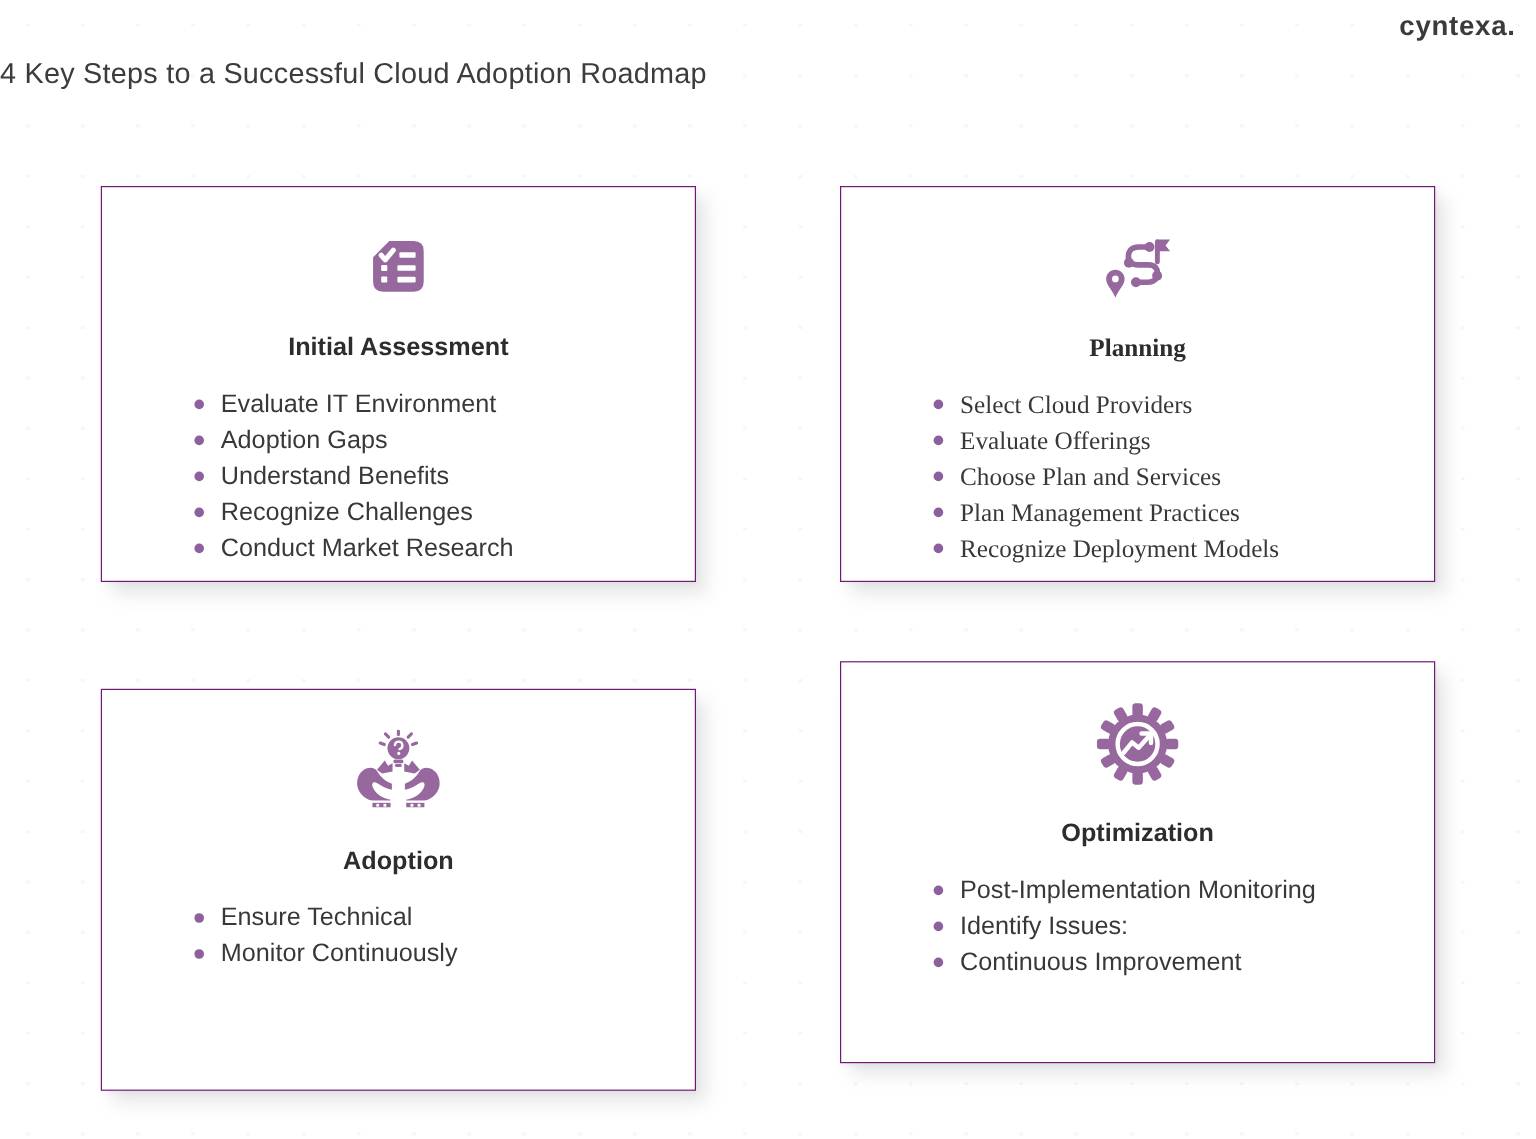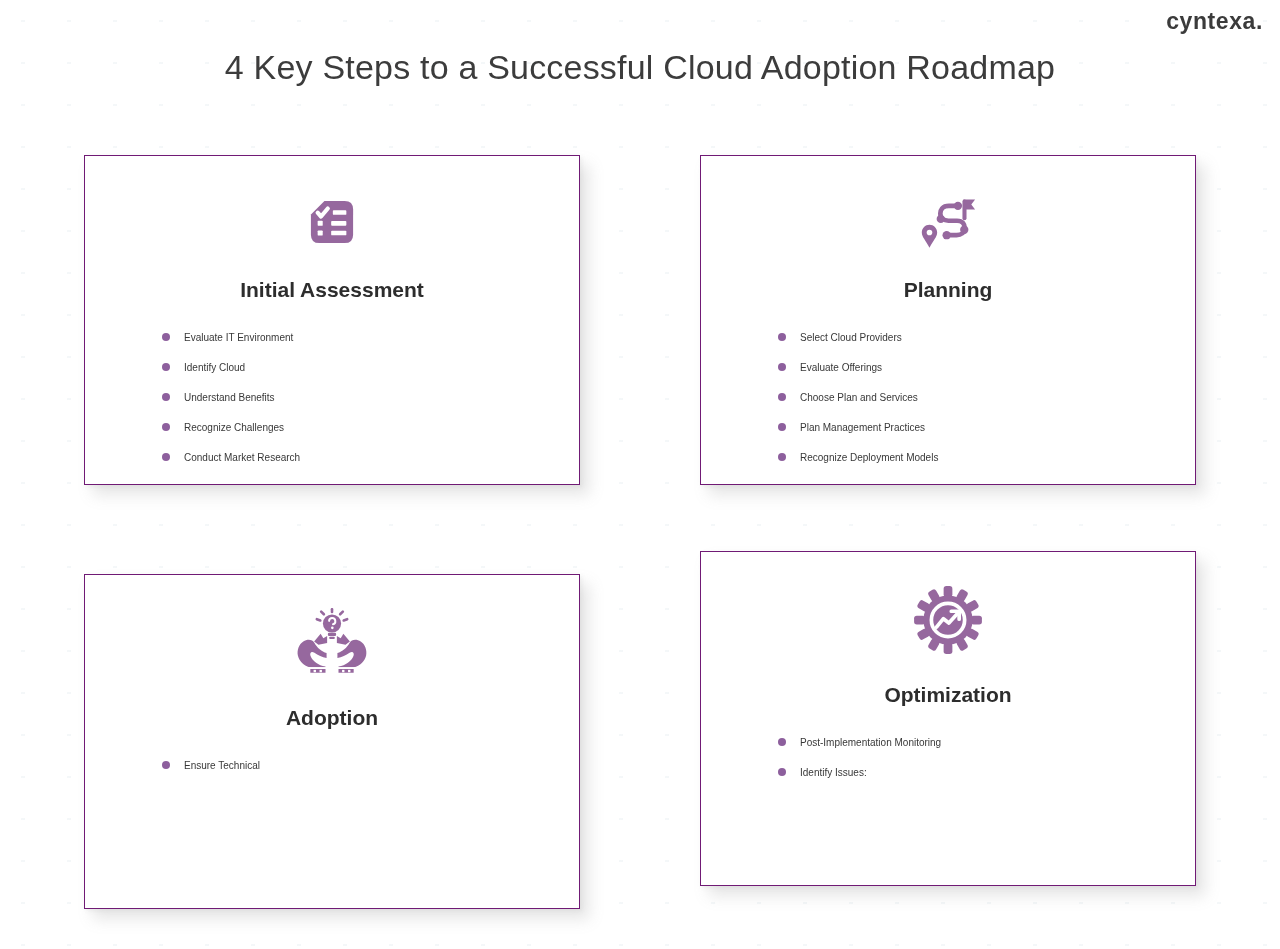--- a/index.html
+++ b/index.html
@@ -20,35 +20,35 @@
     font-size: 23px;
     font-weight: 600;
     letter-spacing: 0.6px;
     color: #3b3b3b;
   }
   .page-title {
     position: absolute;
     top: 48px;
     left: 0;
     width: 100%;
-    text-align: center;
-    font-size: 34px;
+    text-align: left;
+    font-size: 24px;
     font-weight: 500;
     letter-spacing: 0.2px;
     color: #3c3c3c;
   }
   .card {
     position: absolute;
     width: 496px;
     background: #ffffff;
     border: 1px solid #701a75;
     box-shadow: 9px 10px 14px rgba(140,140,140,0.22), 2px 2px 4px rgba(160,160,160,0.12);
   }
   .card.c1 { left: 84px;  top: 155px; height: 330px; }
-  .card.c2 { left: 700px; top: 155px; height: 330px; }
+  .card.c2 { left: 700px; top: 155px; height: 330px; font-family: Liberation Serif, serif; }
   .card.c3 { left: 84px;  top: 574px; height: 335px; }
   .card.c4 { left: 700px; top: 551px; height: 335px; }
 
   .icon-wrap {
     display: flex;
     justify-content: center;
     color: var(--accent, #96689E);
   }
   .c1 .icon-wrap, .c2 .icon-wrap { margin-top: 39px; height: 56px; }
   .c3 .icon-wrap, .c4 .icon-wrap { margin-top: 33px; height: 70px; }
@@ -65,21 +65,21 @@
 
   ul.items {
     list-style: none;
     margin-top: 19px;
     padding-left: 77px;
   }
   ul.items li {
     display: flex;
     align-items: center;
     height: 30px;
-    font-size: 10px;
+    font-size: 21px;
     color: #383838;
   }
   .dot {
     width: 8px;
     height: 8px;
     border-radius: 50%;
     background: var(--bullet, #8D5F9D);
     margin-right: 14px;
     flex: 0 0 auto;
   }
@@ -103,21 +103,21 @@
     </svg>
   </div>
   <h2 class="card-title">Initial Assessment</h2>
   <ul class="items">
     <li>
         <span class="dot"></span>
         <span>Evaluate IT Environment</span>
       </li>
     <li>
         <span class="dot"></span>
-        <span>Identify Cloud</span>
+        <span>Adoption Gaps</span>
       </li>
     <li>
         <span class="dot"></span>
         <span>Understand Benefits</span>
       </li>
     <li>
         <span class="dot"></span>
         <span>Recognize Challenges</span>
       </li>
     <li>
@@ -197,20 +197,24 @@
       <rect x="24.5" y="56.8" width="2.2" height="2.2" fill="#ffffff"></rect>
       <rect x="45.3" y="56.8" width="2.2" height="2.2" fill="#ffffff"></rect>
       <rect x="50.8" y="56.8" width="2.2" height="2.2" fill="#ffffff"></rect>
     </svg>
   </div>
   <h2 class="card-title">Adoption</h2>
   <ul class="items">
     <li>
         <span class="dot"></span>
         <span>Ensure Technical</span>
+      </li>
+    <li>
+        <span class="dot"></span>
+        <span>Monitor Continuously</span>
       </li>
   </ul>
 </section>
 
 <section class="card c4">
   <div class="icon-wrap">
     <svg width="70" height="70" viewBox="0 0 64 64" fill="currentColor" aria-hidden="true">
       <g>
         <rect x="28" y="1" width="8" height="10" rx="2.5"></rect>
         <rect x="28" y="1" width="8" height="10" rx="2.5" transform="rotate(30 32 32)"></rect>
@@ -234,14 +238,18 @@
   <h2 class="card-title">Optimization</h2>
   <ul class="items">
     <li>
         <span class="dot"></span>
         <span>Post-Implementation Monitoring</span>
       </li>
     <li>
         <span class="dot"></span>
         <span>Identify Issues:</span>
       </li>
+    <li>
+        <span class="dot"></span>
+        <span>Continuous Improvement</span>
+      </li>
   </ul>
 </section>
 
 </body></html>

